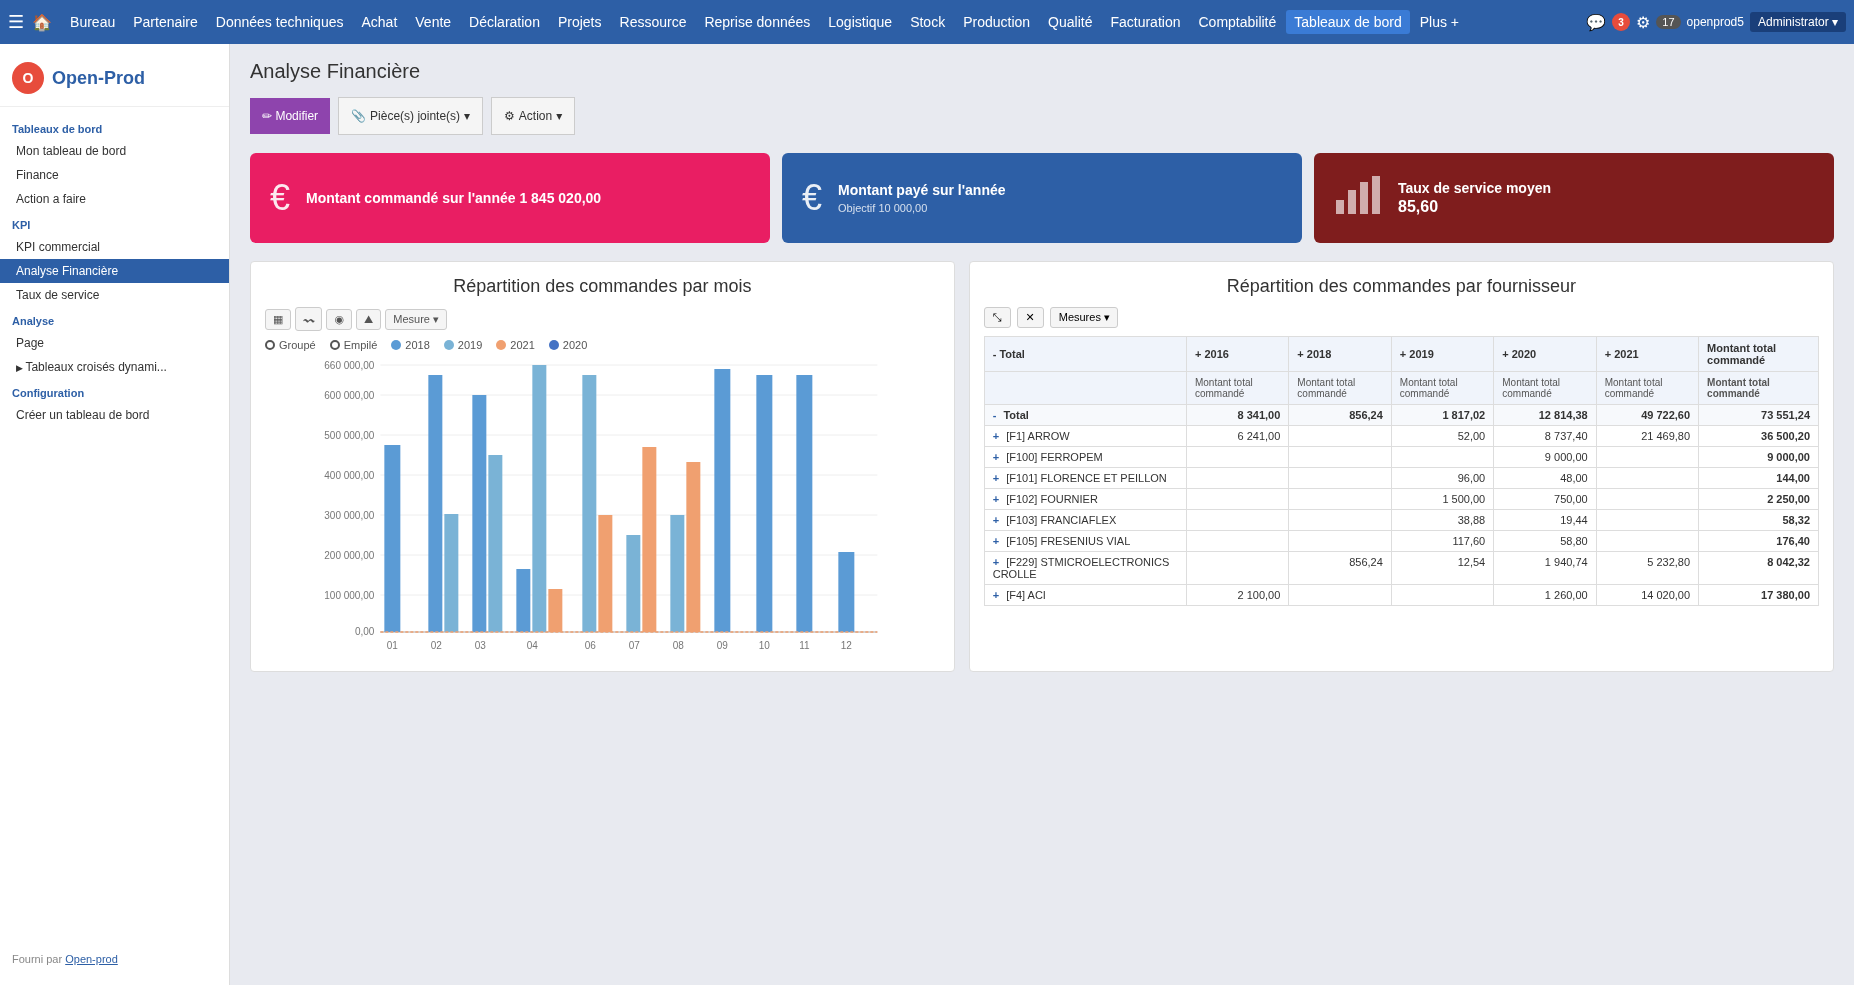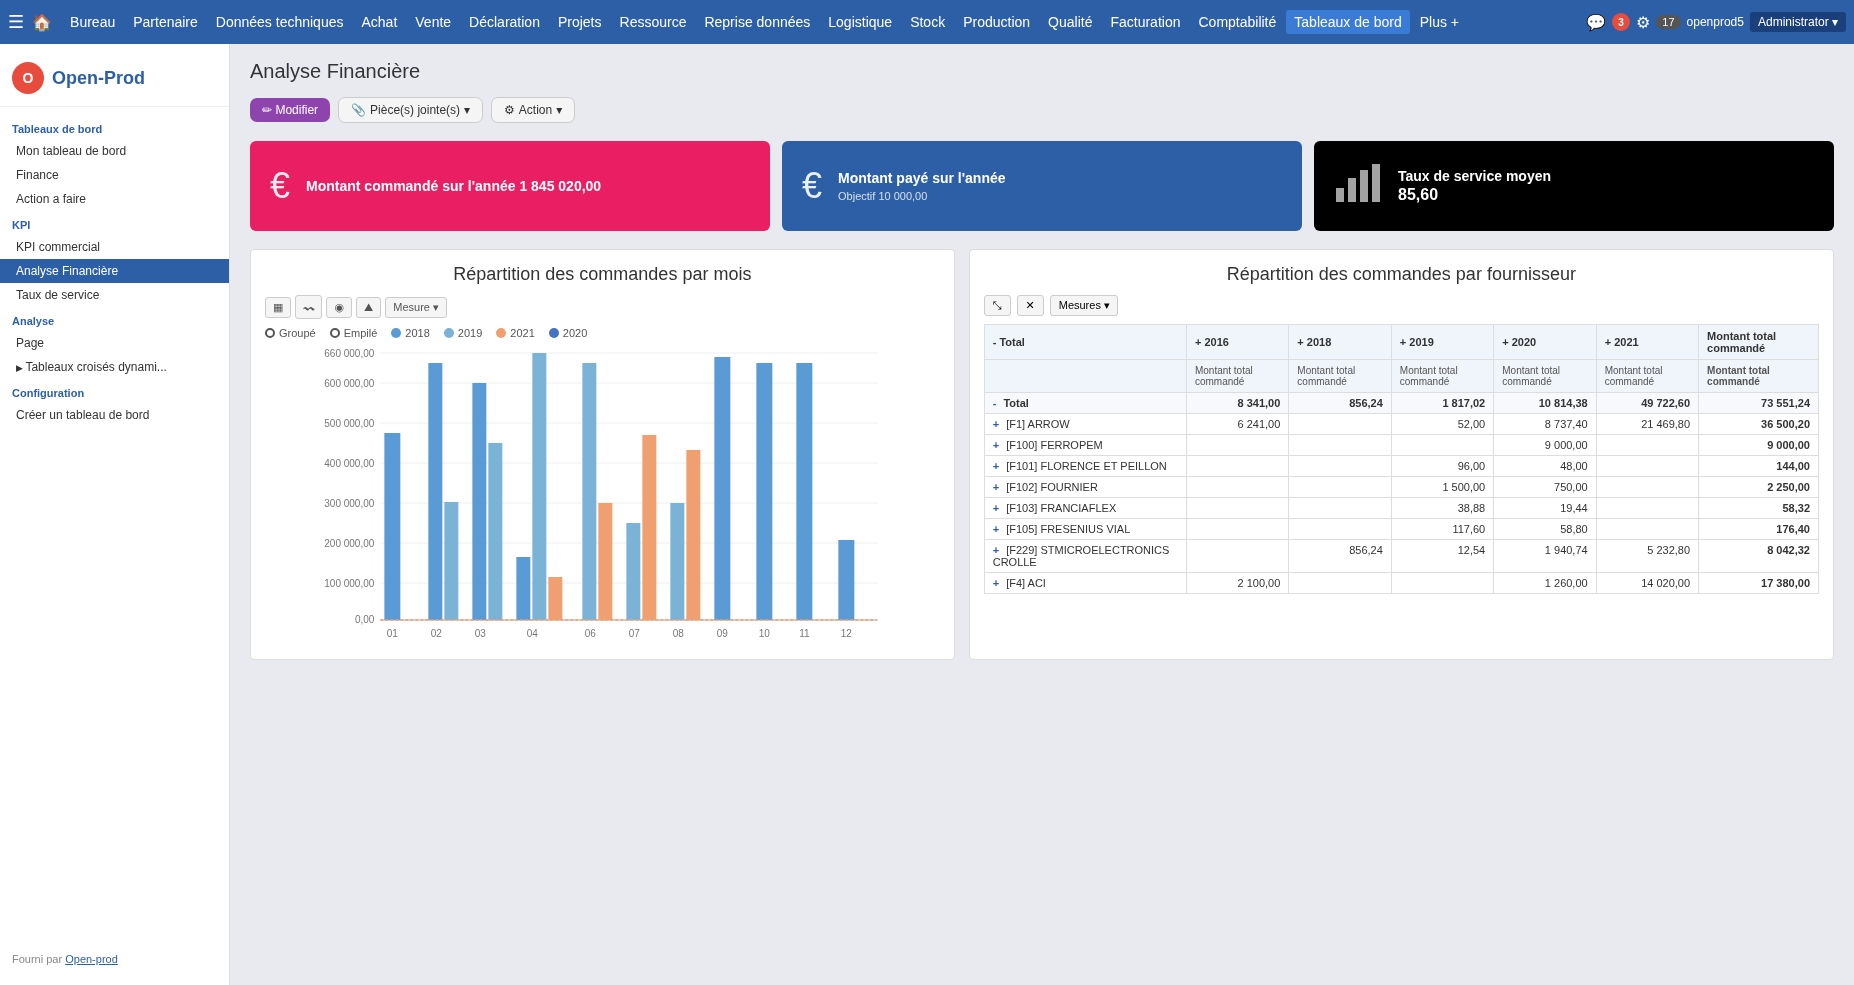--- a/index.html
+++ b/index.html
@@ -66,35 +66,35 @@
     .sidebar-footer {
       padding: 10px 12px; font-size: 11px; color: #888; position: absolute; bottom: 10px;
     }
     .sidebar-footer a { color: #2d5fa6; }
 
     
     .main-content { flex: 1; padding: 16px 20px; overflow-x: auto; }
     .page-title { font-size: 20px; color: #333; margin-bottom: 14px; }
     .toolbar { display: flex; align-items: center; gap: 8px; margin-bottom: 18px; }
     .btn {
-      padding: 5px 12px; border: none; border-radius: 7px; cursor: pointer;
+      padding: 11px 12px; border: none; border-radius: 0; cursor: pointer;
       font-size: 12px; display: inline-flex; align-items: center; gap: 4px;
     }
     .btn-primary { background: #8e44ad; color: white; }
     .btn-default { background: #f5f5f5; border: 1px solid #ccc; color: #333; }
 
     
     .kpi-row { display: flex; gap: 12px; margin-bottom: 18px; }
     .kpi-card {
       flex: 1; border-radius: 6px; padding: 16px 20px;
       display: flex; align-items: center; gap: 16px; color: white; min-height: 90px;
     }
     .kpi-card.red { background: #e91e63; }
     .kpi-card.blue { background: #2d5fa6; }
-    .kpi-card.dark-blue { background: #000000; }
+    .kpi-card.dark-blue { background: #7f1d1d; }
     .kpi-icon { font-size: 36px; opacity: 0.9; }
     .kpi-text { flex: 1; }
     .kpi-label { font-size: 14px; font-weight: bold; }
     .kpi-value { font-size: 16px; font-weight: bold; margin-top: 2px; }
     .kpi-sub { font-size: 11px; opacity: 0.8; margin-top: 4px; }
     .kpi-chart-icon { font-size: 40px; opacity: 0.8; }
 
     
     .charts-row { display: flex; gap: 14px; }
     .chart-panel {
@@ -388,21 +388,21 @@
                 <th style="font-weight:normal;font-size:10px;color:#555">Montant total commandé</th>
                 <th style="font-weight:normal;font-size:10px;color:#555;font-weight:bold">Montant total commandé</th>
               </tr>
             </thead>
             <tbody>
               <tr class="total-row group-row">
                 <td><span class="expand-btn">-</span> Total</td>
                 <td class="num bold">8 341,00</td>
                 <td class="num bold">856,24</td>
                 <td class="num bold">1 817,02</td>
-                <td class="num bold">10 814,38</td>
+                <td class="num bold">12 814,38</td>
                 <td class="num bold">49 722,60</td>
                 <td class="num bold">73 551,24</td>
               </tr>
               <tr>
                 <td><span class="expand-btn">+</span> [F1] ARROW</td>
                 <td class="num">6 241,00</td>
                 <td class="num"></td>
                 <td class="num">52,00</td>
                 <td class="num">8 737,40</td>
                 <td class="num">21 469,80</td>

